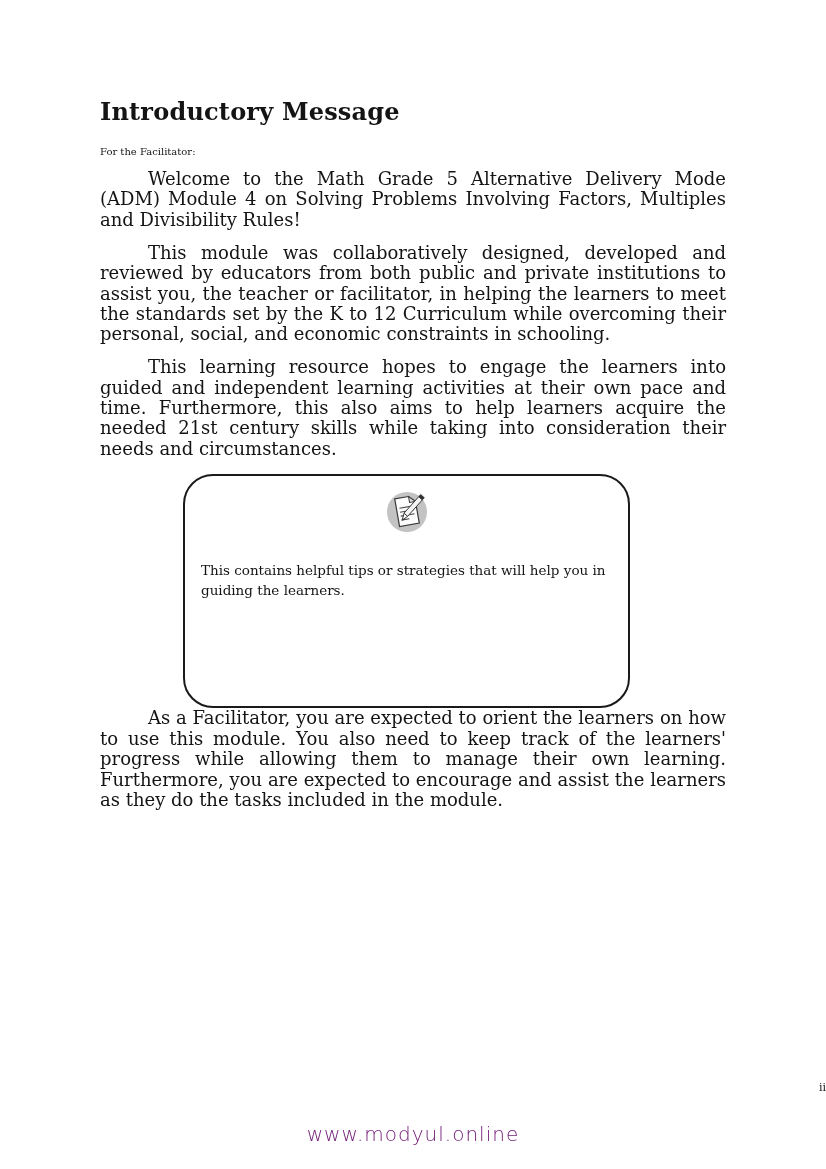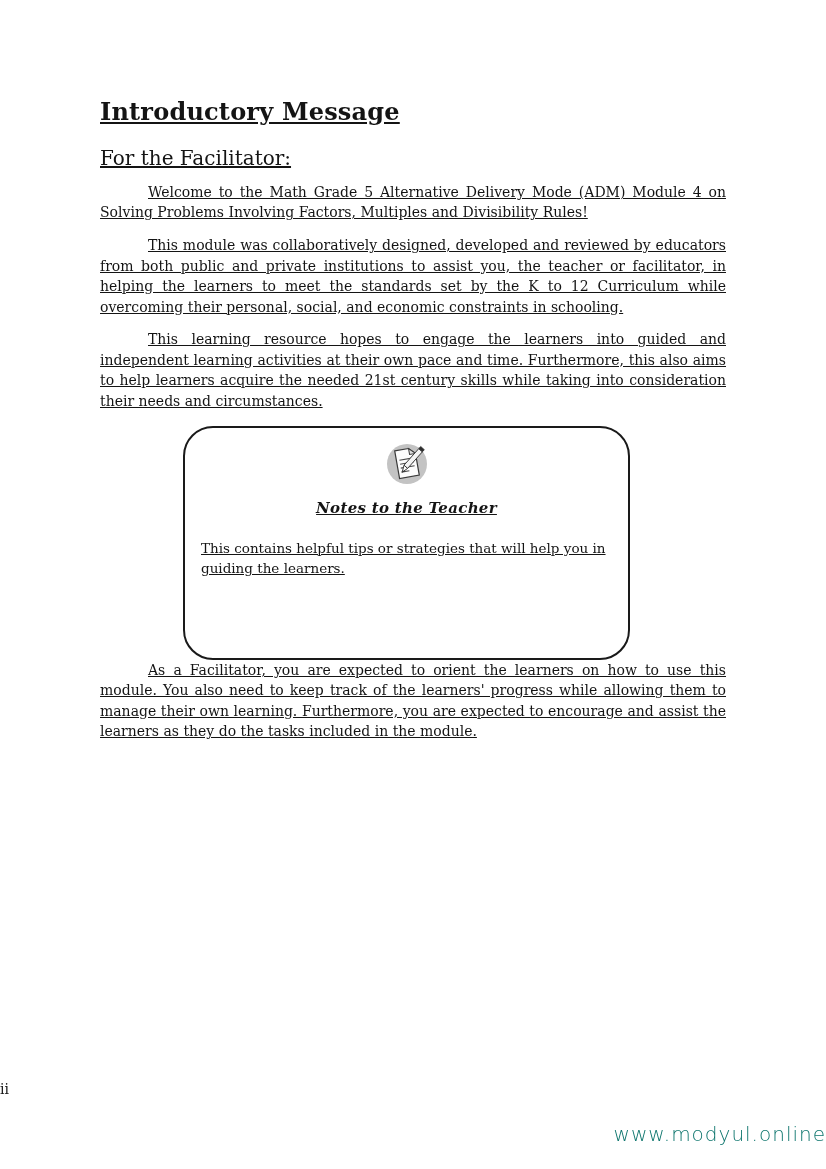--- a/index.html
+++ b/index.html
@@ -10,34 +10,33 @@
     background: #ffffff;
     font-family: "DejaVu Serif", serif;
     color: #141414;
     overflow: hidden;
   }
   .content {
     position: absolute;
     left: 100px;
     top: 97px;
     width: 626px;
-    text-decoration: underline;
   }
   .doc-title {
     font-size: 24px;
     font-weight: bold;
     margin: 0 0 20px 0;
     letter-spacing: 0.2px;
   }
   .salutation {
-    font-size: 20px;
+    font-size: 10px;
     margin: 0 0 12px 0;
   }
   p.body-para {
-    font-size: 14px;
+    font-size: 18px;
     line-height: 20.4px;
     text-align: justify;
     text-indent: 48px;
     margin: 0 0 12.5px 0;
   }
   .notes-box {
     box-sizing: border-box;
     margin: 15px 0 0 83px;
     width: 447px;
     height: 234px;
@@ -58,30 +57,30 @@
     font-size: 13.5px;
     line-height: 20px;
     text-align: left;
     margin-top: 21px;
   }
   p.closing { }
   .page-number {
     position: absolute;
     left: 0; right: 0;
     top: 1081px;
-    text-align: left;
-    font-size: 14px;
+    text-align: right;
+    font-size: 11px;
   }
   .watermark {
     position: absolute;
     left: 0; right: 0;
     top: 1122px;
-    text-align: right;
+    text-align: center;
     font-size: 20px;
-    color: #0f766e;
+    color: #701a75;
     font-family: "DejaVu Sans", sans-serif;
     letter-spacing: 1px;
     font-weight: 300;
   }
 </style>
 </head>
 <body>
 
 <div class="page">
   <div class="content">
@@ -109,21 +108,20 @@
             </g>
             <g>
               <polygon points="35.8,9.6 39.4,12.8 24.6,29.4 21,26.2" fill="#f4f4f4" stroke="#3a3a3a" stroke-width="1"></polygon>
               <polygon points="24.6,29.4 21,26.2 19.2,33.2" fill="#ffffff" stroke="#3a3a3a" stroke-width="1"></polygon>
               <polygon points="20.6,31.8 19.2,33.2 21.9,32.4" fill="#2e2e2e"></polygon>
               <polygon points="35.8,9.6 39.4,12.8 41.3,10.7 37.7,7.5" fill="#2e2e2e" stroke="#2e2e2e" stroke-width="0.8"></polygon>
             </g>
           </svg>
         </span>
       </div>
-      <div class="notes-heading">Notes to the Teacher</div>
       <div class="notes-body">This contains helpful tips or strategies that will help you in guiding the learners.</div>
     </div>
 
     <p class="body-para closing">As a Facilitator, you are expected to orient the learners on how to use this module. You also need to keep track of the learners' progress while allowing them to manage their own learning. Furthermore, you are expected to encourage and assist the learners as they do the tasks included in the module.</p>
 
   </div>
 
   <div class="page-number">ii</div>
   <div class="watermark">www.modyul.online</div>
 </div>

